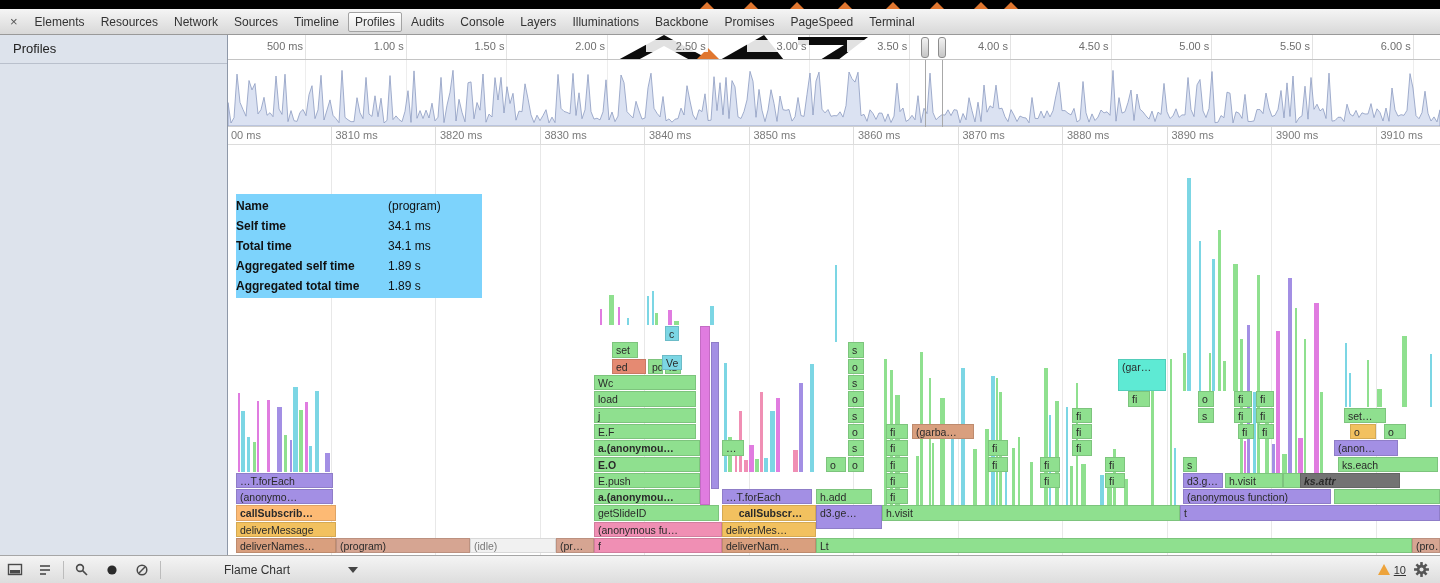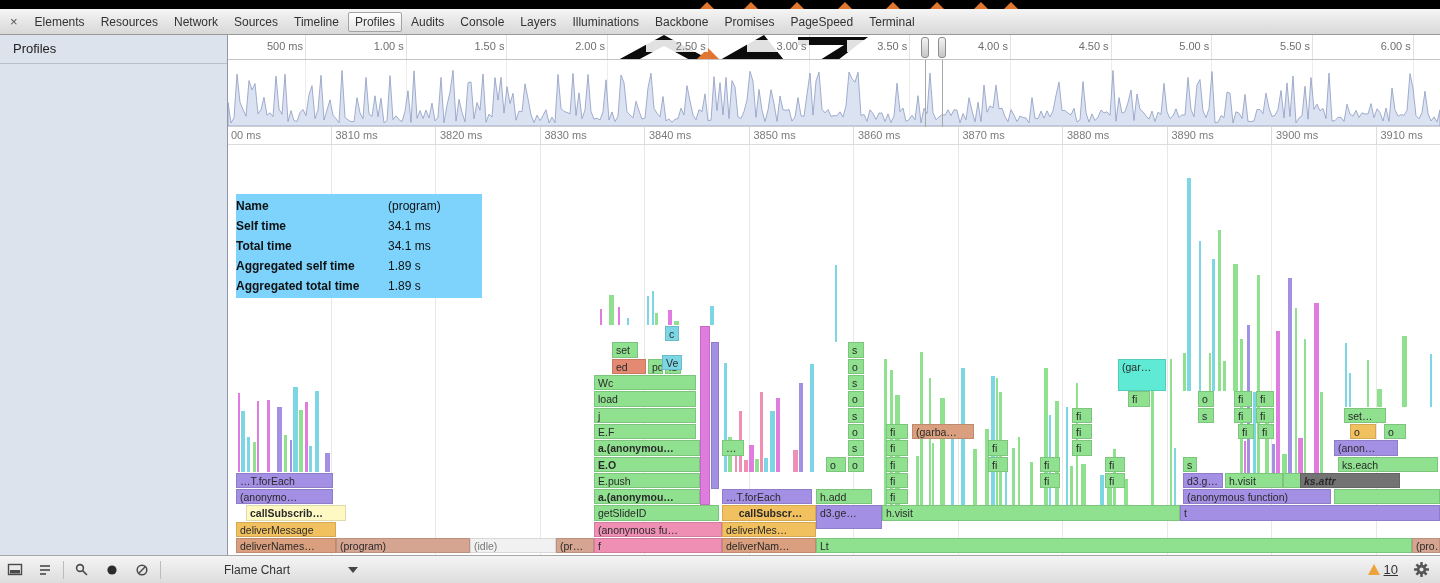--- a/index.html
+++ b/index.html
@@ -64,21 +64,21 @@
     display:flex;align-items:center;}
   .sb-btn{width:30px;height:24px;display:flex;align-items:center;justify-content:center;}
   .sb-sep{width:1px;height:18px;background:#bcbcbc;margin:0 3px;}
   .sb-select{margin-left:56px;width:134px;display:flex;align-items:center;justify-content:space-between;
     font-size:12px;color:#333;padding:0 4px;}
   .caret{width:0;height:0;border-left:5px solid transparent;border-right:5px solid transparent;
     border-top:6px solid #444;}
   .sb-right{margin-left:auto;display:flex;align-items:center;margin-right:8px;}
   .warn-tri{width:0;height:0;border-left:6px solid transparent;border-right:6px solid transparent;
     border-bottom:11px solid #eda33b;margin-right:4px;}
-  .warn-count{font-size:13px;color:#333;margin-right:12px;text-decoration:underline;}
+  .warn-count{font-size:11px;color:#333;margin-right:4px;text-decoration:underline;}
 </style>
 </head>
 <body>
 
 <div class="stage">
 
   <div class="top-strip" id="top-strip">
       <div class="peak" style="left: 700px;"></div>
       <div class="peak" style="left: 744px;"></div>
       <div class="peak" style="left: 790px;"></div>
@@ -314,21 +314,21 @@
       <div class="flame-block" style="left: 108px; top: 393px; width: 134px; height: 15.4px; background: rgb(214, 165, 146);">(program)</div>
       <div class="flame-block idle" style="left: 242px; top: 393px; width: 86px; height: 15.4px; background: rgb(241, 241, 241);">(idle)</div>
       <div class="flame-block" style="left: 328px; top: 393px; width: 38px; height: 15.4px; background: rgb(214, 165, 146);">(pr…</div>
       <div class="flame-block" style="left: 366px; top: 393px; width: 128px; height: 15.4px; background: rgb(240, 143, 180);">f</div>
       <div class="flame-block" style="left: 494px; top: 393px; width: 94px; height: 15.4px; background: rgb(217, 159, 126);">deliverNam…</div>
       <div class="flame-block" style="left: 588px; top: 393px; width: 596px; height: 15.4px; background: rgb(143, 224, 143);">Lt</div>
       <div class="flame-block" style="left: 1184px; top: 393px; width: 28px; height: 15.4px; background: rgb(214, 165, 146);">(pro…</div>
       <div class="flame-block" style="left: 8px; top: 376.7px; width: 100px; height: 15.4px; background: rgb(242, 193, 95);">deliverMessage</div>
       <div class="flame-block" style="left: 366px; top: 376.7px; width: 128px; height: 15.4px; background: rgb(240, 143, 180);">(anonymous fu…</div>
       <div class="flame-block" style="left: 494px; top: 376.7px; width: 94px; height: 15.4px; background: rgb(242, 193, 95);">deliverMes…</div>
-      <div class="flame-block bold" style="left: 18px; top: 360.4px; width: 100px; height: 15.4px; background: #fef9c3;">callSubscrib…</div>
+      <div class="flame-block bold" style="left: 8px; top: 360.4px; width: 100px; height: 15.4px; background: #fdba74;">callSubscrib…</div>
       <div class="flame-block" style="left: 366px; top: 360.4px; width: 125px; height: 15.4px; background: rgb(143, 224, 143);">getSlideID</div>
       <div class="flame-block bold" style="left: 494px; top: 360.4px; width: 94px; height: 15.4px; background: rgb(242, 193, 95); text-align: center;">callSubscr…</div>
       <div class="flame-block" style="left: 588px; top: 360.4px; width: 66px; height: 24px; background: rgb(163, 143, 228);">d3.ge…</div>
       <div class="flame-block" style="left: 654px; top: 360.4px; width: 298px; height: 15.4px; background: rgb(143, 224, 143);">h.visit</div>
       <div class="flame-block" style="left: 952px; top: 360.4px; width: 260px; height: 15.4px; background: rgb(163, 143, 228);">t</div>
       <div class="flame-block" style="left: 8px; top: 344.1px; width: 97px; height: 15.4px; background: rgb(163, 143, 228);">(anonymo…</div>
       <div class="flame-block bold" style="left: 366px; top: 344.1px; width: 106px; height: 15.4px; background: rgb(143, 224, 143);">a.(anonymou…</div>
       <div class="flame-block" style="left: 494px; top: 344.1px; width: 90px; height: 15.4px; background: rgb(163, 143, 228);">…T.forEach</div>
       <div class="flame-block" style="left: 588px; top: 344.1px; width: 56px; height: 15.4px; background: rgb(143, 224, 143);">h.add</div>
       <div class="flame-block" style="left: 658px; top: 344.1px; width: 22px; height: 15.4px; background: rgb(143, 224, 143);">fi</div>

